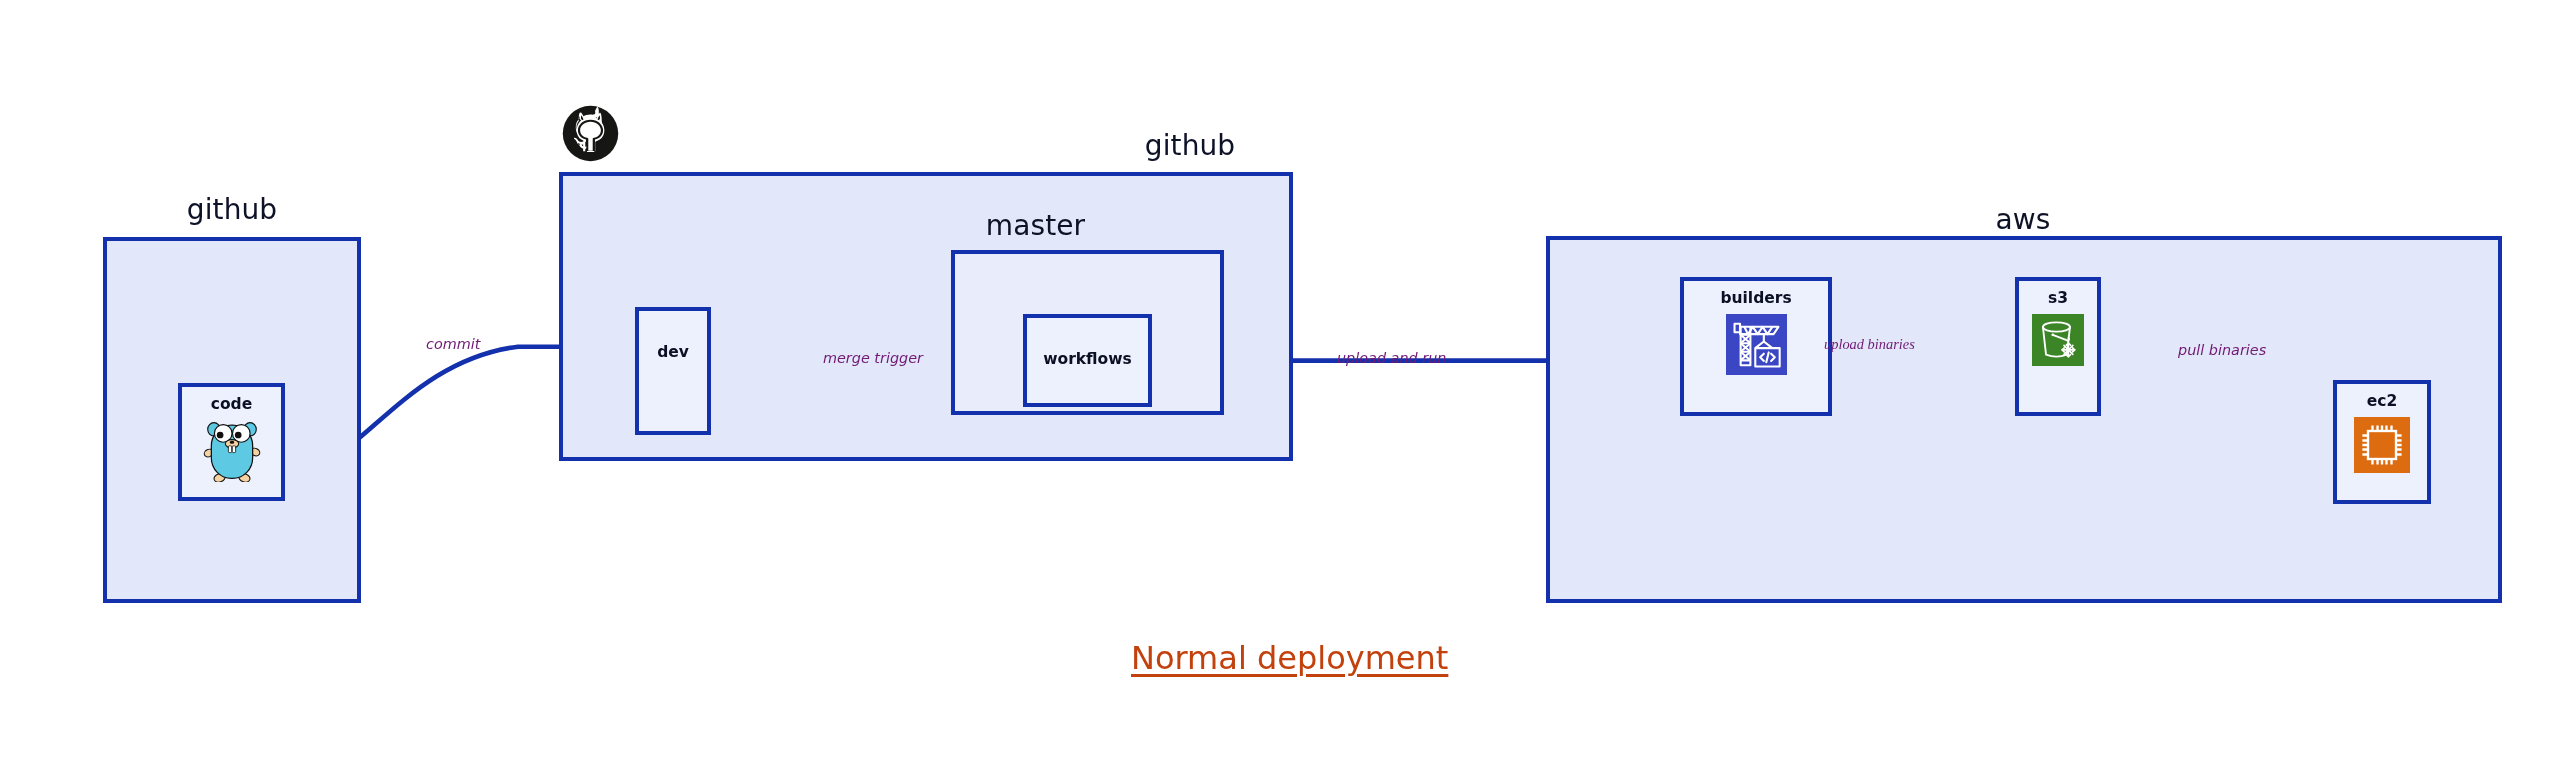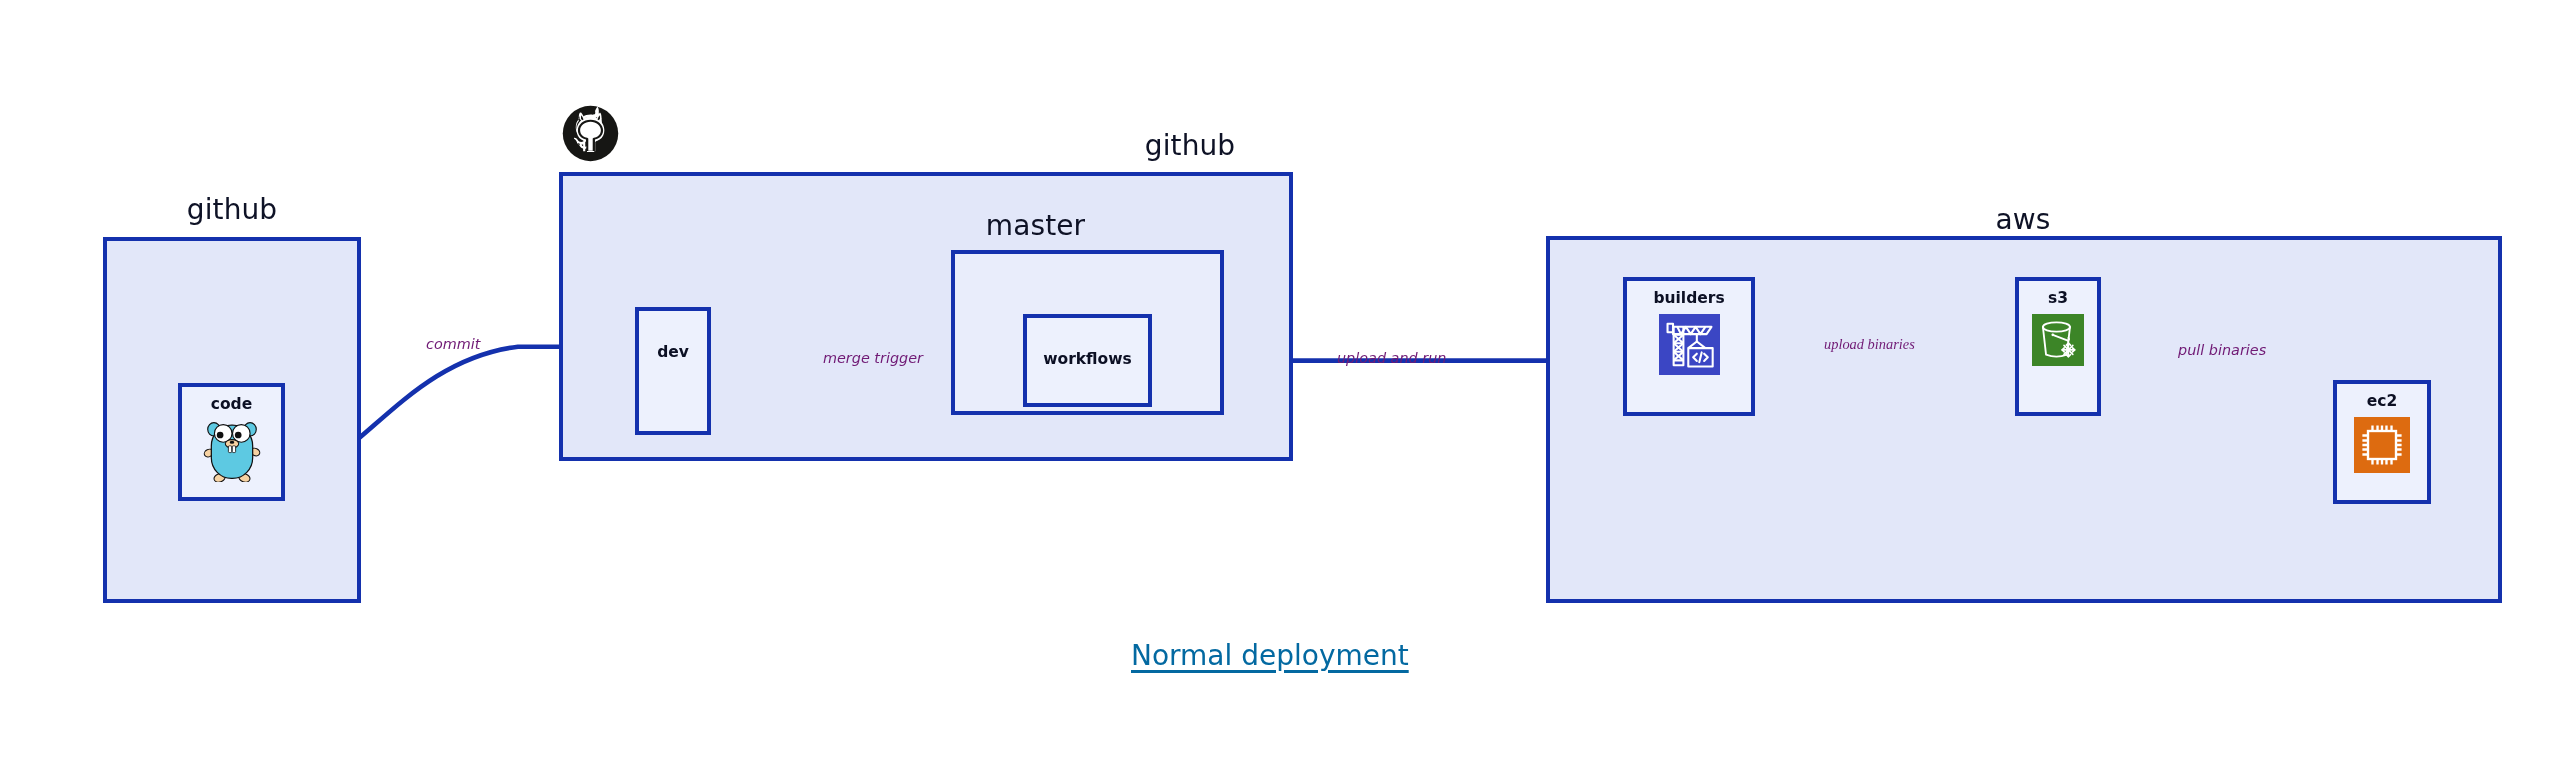--- a/index.html
+++ b/index.html
@@ -69,22 +69,22 @@
     color: #701a75;
     font-style: italic;
     font-size: 14.4px;
     white-space: nowrap;
     font-family: "DejaVu Sans", "Liberation Sans", sans-serif;
     background: transparent;
   }
   
   .caption {
     position: absolute;
-    color: #0369a1;
-    font-size: 28px;
+    color: #c2410c;
+    font-size: 32px;
     text-decoration: underline;
     text-underline-offset: 5.2px;
     text-decoration-thickness: 2.6px;
     white-space: nowrap;
     font-family: "DejaVu Sans", "Liberation Sans", sans-serif;
   }
   svg.edges {
     position: absolute;
     left: 0; top: 0;
     width: 2604px;
@@ -182,21 +182,21 @@
   </div>
 
   <div class="node-box" style="left:1023px; top:314px; width:129px; height:93px;">
     <div class="node-label" style="margin-top:32px;">workflows</div>
   </div>
 
   <div class="group-label" style="left:1920px; top:193px; width:206px;margin-top:10px;">aws</div>
 
   <div class="group-box" style="left:1546px; top:236px; width:956px; height:367px;"></div>
 
-  <div class="node-box" style="left:1623px; top:277px; width:132px; height:139px;">
+  <div class="node-box" style="left:1680px; top:277px; width:152px; height:139px;">
     <div class="node-label">builders</div>
     <div class="node-icon">
       <svg width="61" height="61" viewBox="0 0 100 100" xmlns="http://www.w3.org/2000/svg">
         <rect x="0" y="0" width="100" height="100" fill="#3b46c4"></rect>
         <g fill="none" stroke="#ffffff" stroke-width="3.4" stroke-linejoin="round">
 
           <rect x="14" y="16" width="9" height="14"></rect>
 
           <path d="M23 21 H86 L78 33 H23 Z"></path>
 

